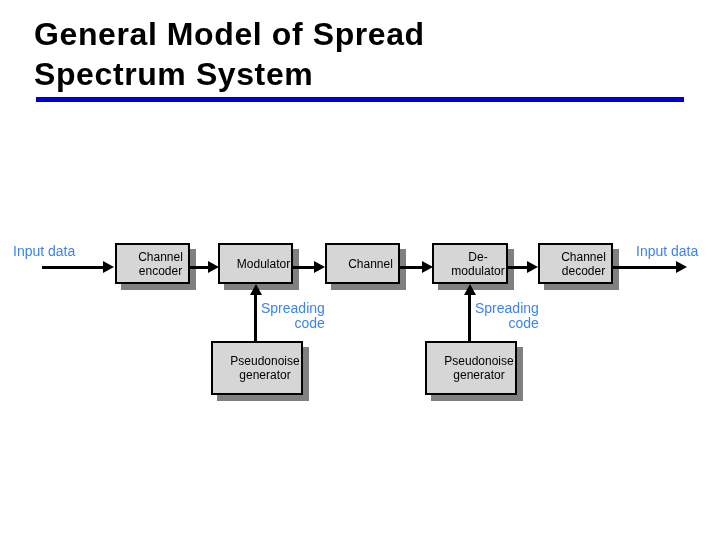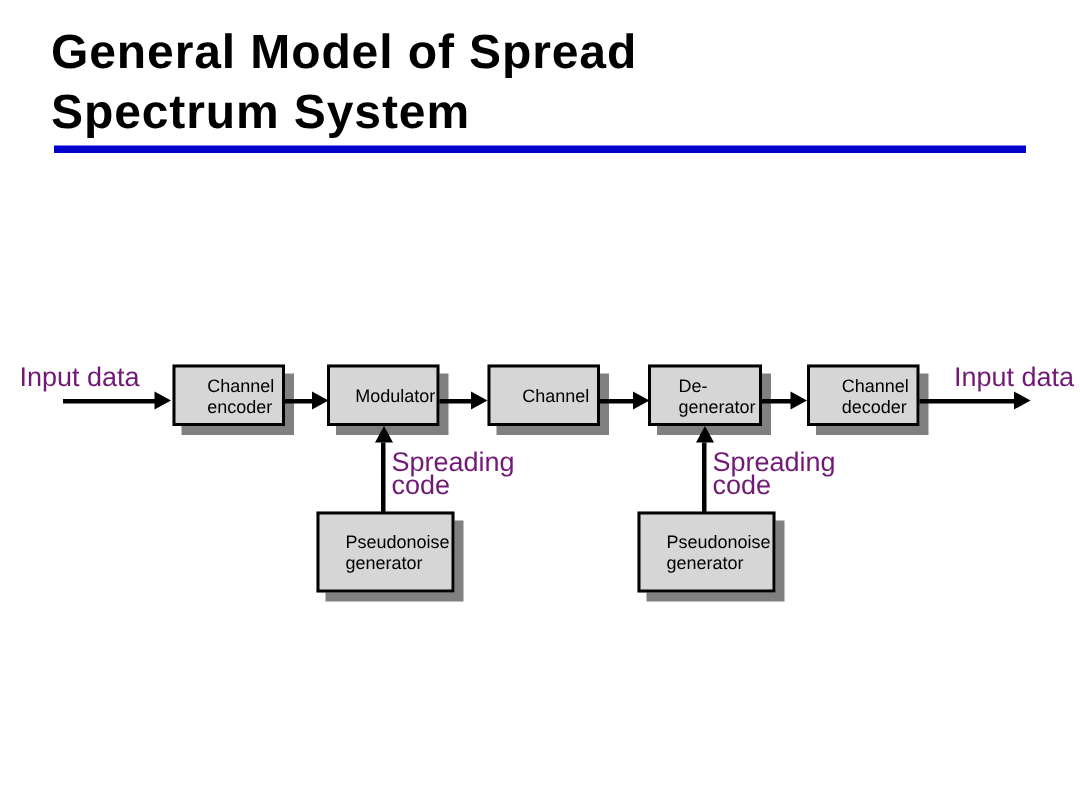--- a/index.html
+++ b/index.html
@@ -40,20 +40,21 @@
 
   
   .blk {
     position: absolute;
     box-sizing: border-box;
     background: #d6d6d6;
     border: 2px solid #0c4a6e;
     color: #000000;
     font-size: 12px;
     line-height: 14px;
+    text-align: center;
     display: flex;
     align-items: center;
     justify-content: center;
     white-space: pre-line;
     z-index: 3;
     padding-left: 16px;
   }
   .shadow {
     position: absolute;
     background: #808080;
@@ -90,25 +91,26 @@
     width: 0;
     height: 0;
     border-left: 6px solid transparent;
     border-right: 6px solid transparent;
     border-bottom: 11px solid #000000;
     z-index: 4;
   }
 
   .caption {
     position: absolute;
-    font-size: 18px;
+    font-size: 14px;
     line-height: 15px;
-    color: #701a75;
+    color: #3b82f6;
     white-space: pre-line;
     z-index: 4;
+    text-align: right;
   }
 </style>
 </head>
 <body>
 
 <div id="slide">
 
   <div id="title">General Model of Spread
 Spectrum System</div>
   <div id="title-rule" style="background: rgb(0, 0, 204);"></div>
@@ -133,21 +135,21 @@
     <div class="arrow-right" style="left:314px; top:261px;"></div>
 
     <div class="shadow" style="left: 331px; top: 249px; width: 75px; height: 41px; background: rgb(128, 128, 128);"></div>
     <div class="blk" style="left: 325px; top: 243px; width: 75px; height: 41px; background: rgb(214, 214, 214); border-color: rgb(0, 0, 0);">Channel</div>
 
     <div class="hline" style="left:400px; top:266px; width:27px;"></div>
     <div class="arrow-right" style="left:422px; top:261px;"></div>
 
     <div class="shadow" style="left: 438px; top: 249px; width: 76px; height: 41px; background: rgb(128, 128, 128);"></div>
     <div class="blk" style="left: 432px; top: 243px; width: 76px; height: 41px; background: rgb(214, 214, 214); border-color: rgb(0, 0, 0);">De-
-generator</div>
+modulator</div>
 
     <div class="hline" style="left:508px; top:266px; width:24px;"></div>
     <div class="arrow-right" style="left:527px; top:261px;"></div>
 
     <div class="shadow" style="left: 544px; top: 249px; width: 75px; height: 41px; background: rgb(128, 128, 128);"></div>
     <div class="blk" style="left: 538px; top: 243px; width: 75px; height: 41px; background: rgb(214, 214, 214); border-color: rgb(0, 0, 0);">Channel
 decoder</div>
 
     <div class="hline" style="left:613px; top:266px; width:66px;"></div>
     <div class="arrow-right" style="left:676px; top:261px;"></div>

